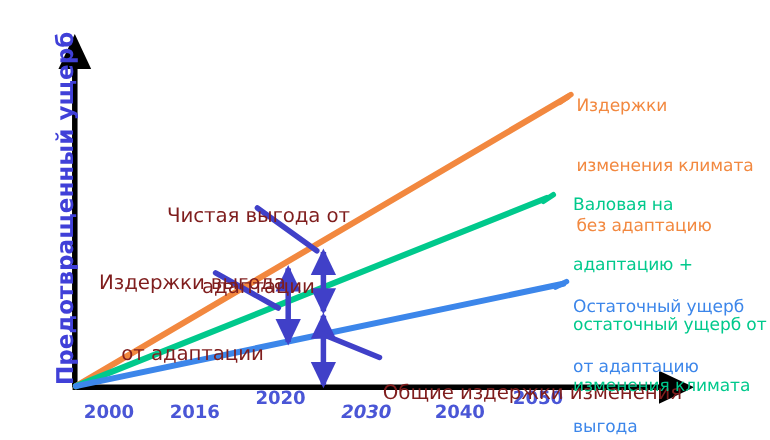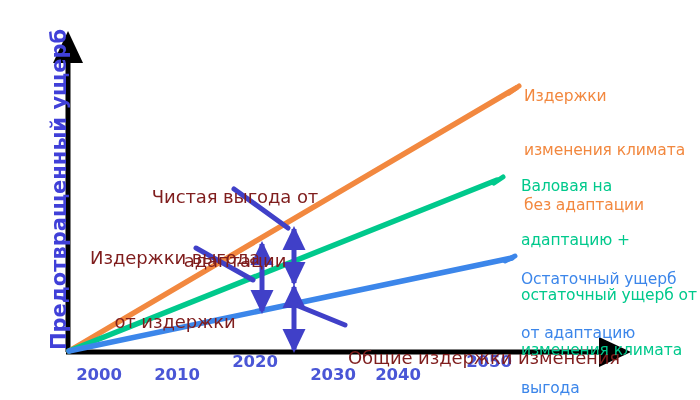--- a/index.html
+++ b/index.html
@@ -117,45 +117,45 @@
     <g>
       <line x1="509" y1="93" x2="519" y2="86" stroke="#f2883f" stroke-width="5" stroke-linecap="round"></line>
       <line x1="494" y1="183" x2="503" y2="177" stroke="#00c98c" stroke-width="5" stroke-linecap="round"></line>
       <line x1="505" y1="261" x2="515" y2="256" stroke="#3c86ea" stroke-width="5" stroke-linecap="round"></line>
     </g>
   </svg>
 
   <div id="y-axis-title">Предотвращенный ущерб</div>
 
   <div class="txt tick-label" style="left:61px; top:365px; width:76px;">2000</div>
-  <div class="txt tick-label" style="left:139px; top:365px; width:76px;">2010</div>
+  <div class="txt tick-label" style="left:139px; top:365px; width:76px;">2016</div>
   <div class="txt tick-label" style="left:217px; top:352px; width:76px;">2020</div>
-  <div class="txt tick-label" style="left:295px; top:365px; width:76px;">2030</div>
-  <div class="txt tick-label" style="left:360px; top:365px; width:76px;">2040</div>
+  <div class="txt tick-label" style="left:295px; top:365px; width:76px;font-style:italic;">2030</div>
+  <div class="txt tick-label" style="left:380px; top:365px; width:76px;">2040</div>
   <div class="txt tick-label" style="left:451px; top:352px; width:76px;">2050</div>
 
   <div class="txt annot-internal" style="left:140px; top:144px; width:190px;">
     <div>Чистая выгода от</div>
     <div>адаптации</div>
   </div>
 
   <div class="txt annot-internal" style="left:89px; top:205px; width:172px;">
     <div>Издержки выгода</div>
-    <div>от издержки</div>
+    <div>от адаптации</div>
   </div>
 
   <div class="txt annot-internal" style="left:348px; top:305px; width:215px; text-align:left;">
     <div>Общие издержки изменения</div>
     <div>климата после адаптации</div>
   </div>
 
   <div class="txt legend-orange" style="left:524px; top:50px; width:175px;">
     <div>Издержки</div>
     <div>изменения климата</div>
-    <div>без адаптации</div>
+    <div>без адаптацию</div>
   </div>
 
   <div class="txt legend-green" style="left:521px; top:140px; width:180px;">
     <div>Валовая на</div>
     <div>адаптацию +</div>
     <div>остаточный ущерб от</div>
     <div>изменения климата</div>
   </div>
 
   <div class="txt legend-blue" style="left:521px; top:233px; width:180px;">

